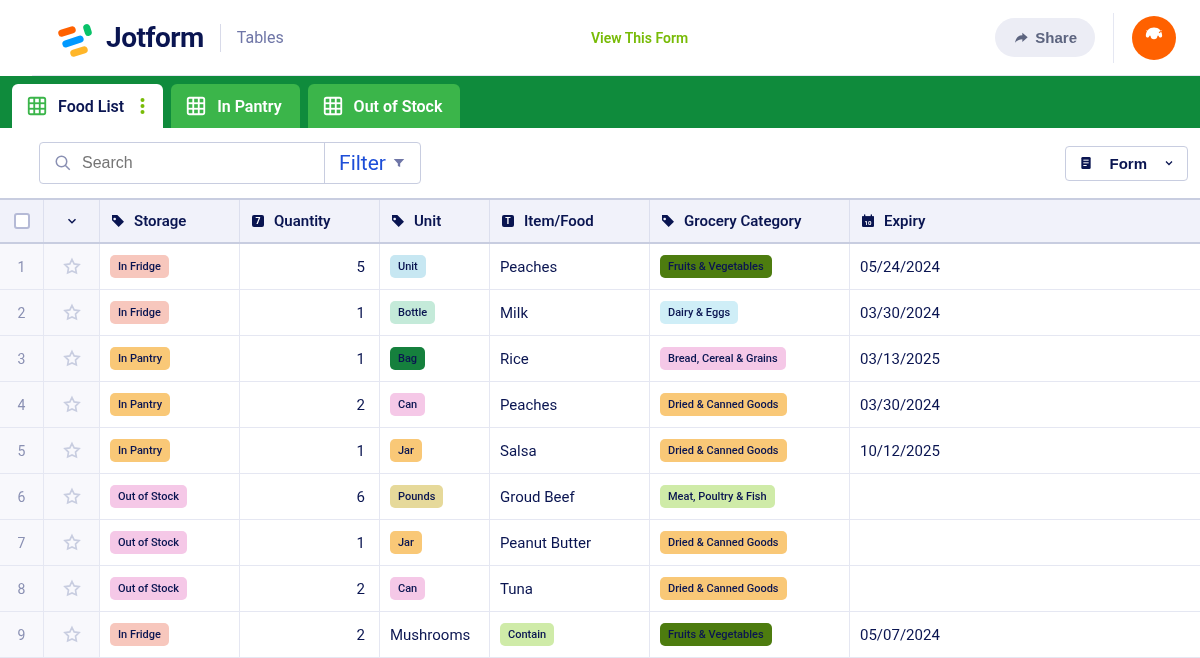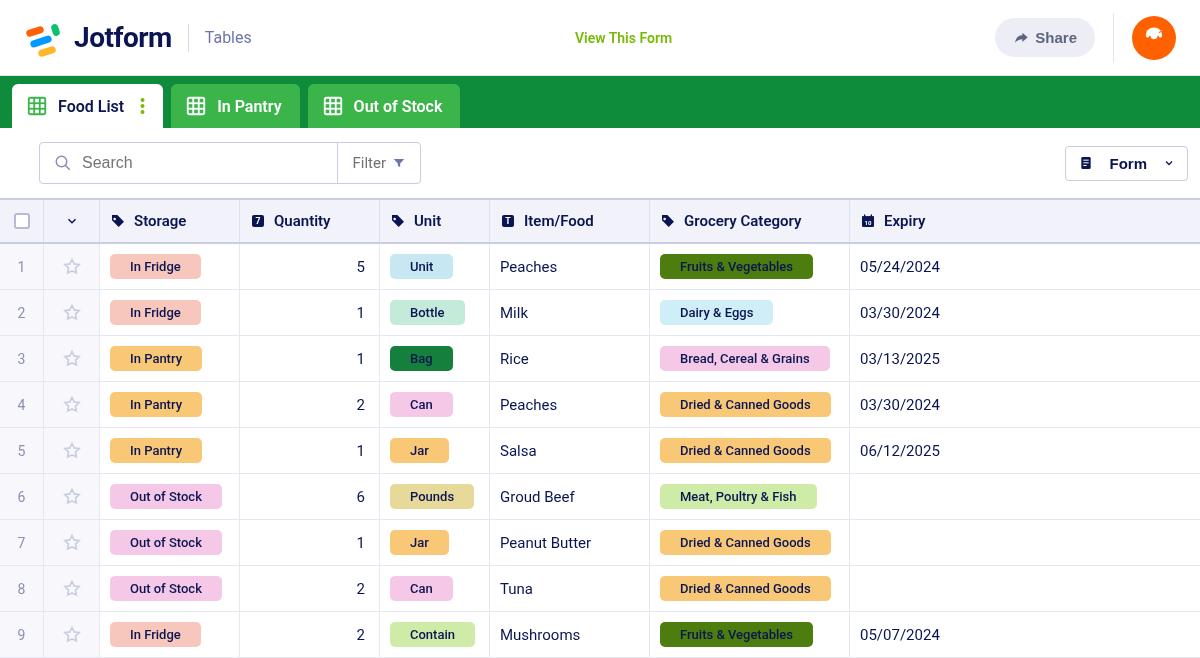--- a/index.html
+++ b/index.html
@@ -1,18 +1,18 @@
 <!DOCTYPE html>
 <html><head>
 <meta charset="utf-8">
 <style>
 * { margin: 0; padding: 0; box-sizing: border-box; }
 body { font-family: -apple-system, BlinkMacSystemFont, "Segoe UI", Roboto, sans-serif; background: #fff; color: #0a1551; width: 1200px; height: 658px; overflow: hidden; }
 
-.header { display: flex; align-items: center; height: 76px; padding: 0 24px; border-bottom: 1px solid #e5e7f2; }
+.header { display: flex; align-items: center; height: 76px; padding: 0 24px; border-bottom: 1px solid #e5e7f2; margin-left: 32px; }
 .logo-block { display: flex; align-items: center; gap: 10px; }
 .logo-mark { width: 40px; height: 40px; }
 .logo-text { font-size: 28px; font-weight: 700; color: #0a1551; letter-spacing: -0.5px; }
 .vr { width: 1px; height: 28px; background: #d8dae9; margin: 0 16px; }
 .tables-label { font-size: 16px; color: #6f76a7; }
 .header-center { flex: 1; display: flex; flex-direction: column; align-items: center; }
 .doc-title { font-size: 22px; font-weight: 700; color: #0a1551; }
 .view-form-link { font-size: 14px; font-weight: 600; color: #78bb07; }
 .header-right { display: flex; align-items: center; gap: 18px; }
 .share-btn { display: inline-flex; align-items: center; gap: 6px; background: #ecedf5; border: none; border-radius: 20px; padding: 11px 18px; font-size: 15px; font-weight: 600; color: #5c647f; cursor: pointer; }
@@ -25,42 +25,42 @@
 .tab.inactive { background: #3bb54a; color: #fff; }
 .tab-kebab { display: inline-flex; align-items: center; margin-left: 6px; color: #78bb07; }
 .tab-icon { width: 22px; height: 22px; }
 .tab.active .tab-icon-stroke { stroke: #3bb54a; }
 .tab.inactive .tab-icon-stroke { stroke: #fff; }
 
 .toolbar { display: flex; align-items: center; padding: 14px 12px; gap: 0; }
 .search-wrap { display: flex; border: 1px solid #c8cde0; border-radius: 4px; height: 42px; width: 382px; margin-left: 27px; }
 .search-box { flex: 1; display: flex; align-items: center; gap: 10px; padding: 0 14px; border-right: 1px solid #c8cde0; }
 .search-input { border: none; outline: none; font-size: 16px; color: #8189af; flex: 1; background: transparent; }
-.filter-btn { display: inline-flex; align-items: center; gap: 6px; padding: 0 14px; color: #737373; font-size: 15px; cursor: pointer; }
+.filter-btn { display: inline-flex; align-items: center; gap: 6px; padding: 0 14px; color: #1d4ed8; font-size: 21px; cursor: pointer; }
 .toolbar-spacer { flex: 1; }
 .form-btn { display: inline-flex; align-items: center; gap: 16px; border: 1px solid #c8cde0; border-radius: 4px; padding: 8px 12px; font-size: 15px; font-weight: 600; color: #0a1551; cursor: pointer; background: #fff; }
 
 .grid { border-top: 2px solid #c8cde0; border-bottom: 1px solid #e5e7f2; }
 .grid-head, .grid-row { display: grid; grid-template-columns: 44px 56px 140px 140px 110px 160px 200px 200px 150px; }
 .grid-head { background: #f1f2fa; border-bottom: 2px solid #c8cde0; height: 44px; }
 .grid-head .hcell { display: flex; align-items: center; gap: 8px; padding: 0 10px; font-size: 15px; font-weight: 600; color: #0a1551; border-right: 1px solid #dcdfee; }
 .hcell.first { justify-content: center; padding: 0; }
 .hcell.second { justify-content: center; padding: 0; }
 .hcell:last-child { border-right: none; }
 .checkbox { width: 16px; height: 16px; border: 2px solid #b5bad6; border-radius: 3px; background: #fff; }
 
 .grid-row { height: 46px; border-bottom: 1px solid #e5e7f2; }
 .cell { display: flex; align-items: center; padding: 0 10px; border-right: 1px solid #e5e7f2; font-size: 15px; color: #0a1551; }
 .cell:last-child { border-right: none; }
 .cell.rownum { justify-content: center; color: #8a90b3; background: #f8f8fc; font-size: 14px; }
 .cell.star { justify-content: center; background: #f8f8fc; }
 .cell.qty { justify-content: flex-end; padding-right: 14px; }
 .star-icon { color: #c8cde0; }
 
-.pill { display: inline-block; padding: 5px 20px; border-radius: 5px; font-size: 13px; font-weight: 500; color: #0a1551; }
+.pill { display: inline-block; padding: 5px 8px; border-radius: 5px; font-size: 11px; font-weight: 500; color: #0a1551; }
 .pill-infridge { background: #f7c7bd; }
 .pill-inpantry { background: #f9c877; }
 .pill-outstock { background: #f5c8e7; }
 .pill-unit { background: #c7e7f2; }
 .pill-bottle { background: #c4ead9; }
 .pill-bag { background: #15803d; }
 .pill-can { background: #f5c8e7; }
 .pill-jar { background: #f9c877; }
 .pill-pounds { background: #e6d99a; }
 .pill-contain { background: #cfeba8; }
@@ -322,21 +322,21 @@
           <span class="pill pill-inpantry">In Pantry</span>
         </div>
         <div class="cell qty">1</div>
         <div class="cell">
           <span class="pill pill-jar">Jar</span>
         </div>
         <div class="cell">Salsa</div>
         <div class="cell">
           <span class="pill pill-dried">Dried &amp; Canned Goods</span>
         </div>
-        <div class="cell">06/12/2025</div>
+        <div class="cell">10/12/2025</div>
       </div>
       <div class="grid-row">
         <div class="cell rownum">6</div>
         <div class="cell star">
           <svg class="star-icon" width="20" height="20" viewBox="0 0 24 24">
             <path fill="none" stroke="#c8cde0" stroke-width="2" d="M12 3l2.6 5.3 5.9.9-4.3 4.1 1 5.8L12 16.8 6.8 19.1l1-5.8L3.5 9.2l5.9-.9z"></path>
           </svg>
         </div>
         <div class="cell">
           <span class="pill pill-outstock">Out of Stock</span>
@@ -395,23 +395,23 @@
         <div class="cell rownum">9</div>
         <div class="cell star">
           <svg class="star-icon" width="20" height="20" viewBox="0 0 24 24">
             <path fill="none" stroke="#c8cde0" stroke-width="2" d="M12 3l2.6 5.3 5.9.9-4.3 4.1 1 5.8L12 16.8 6.8 19.1l1-5.8L3.5 9.2l5.9-.9z"></path>
           </svg>
         </div>
         <div class="cell">
           <span class="pill pill-infridge">In Fridge</span>
         </div>
         <div class="cell qty">2</div>
+        <div class="cell">Mushrooms</div>
         <div class="cell">
           <span class="pill pill-contain">Contain</span>
         </div>
-        <div class="cell">Mushrooms</div>
         <div class="cell">
           <span class="pill pill-fruits">Fruits &amp; Vegetables</span>
         </div>
         <div class="cell">05/07/2024</div>
       </div>
     </div>
 </div>
 
 </body></html>

